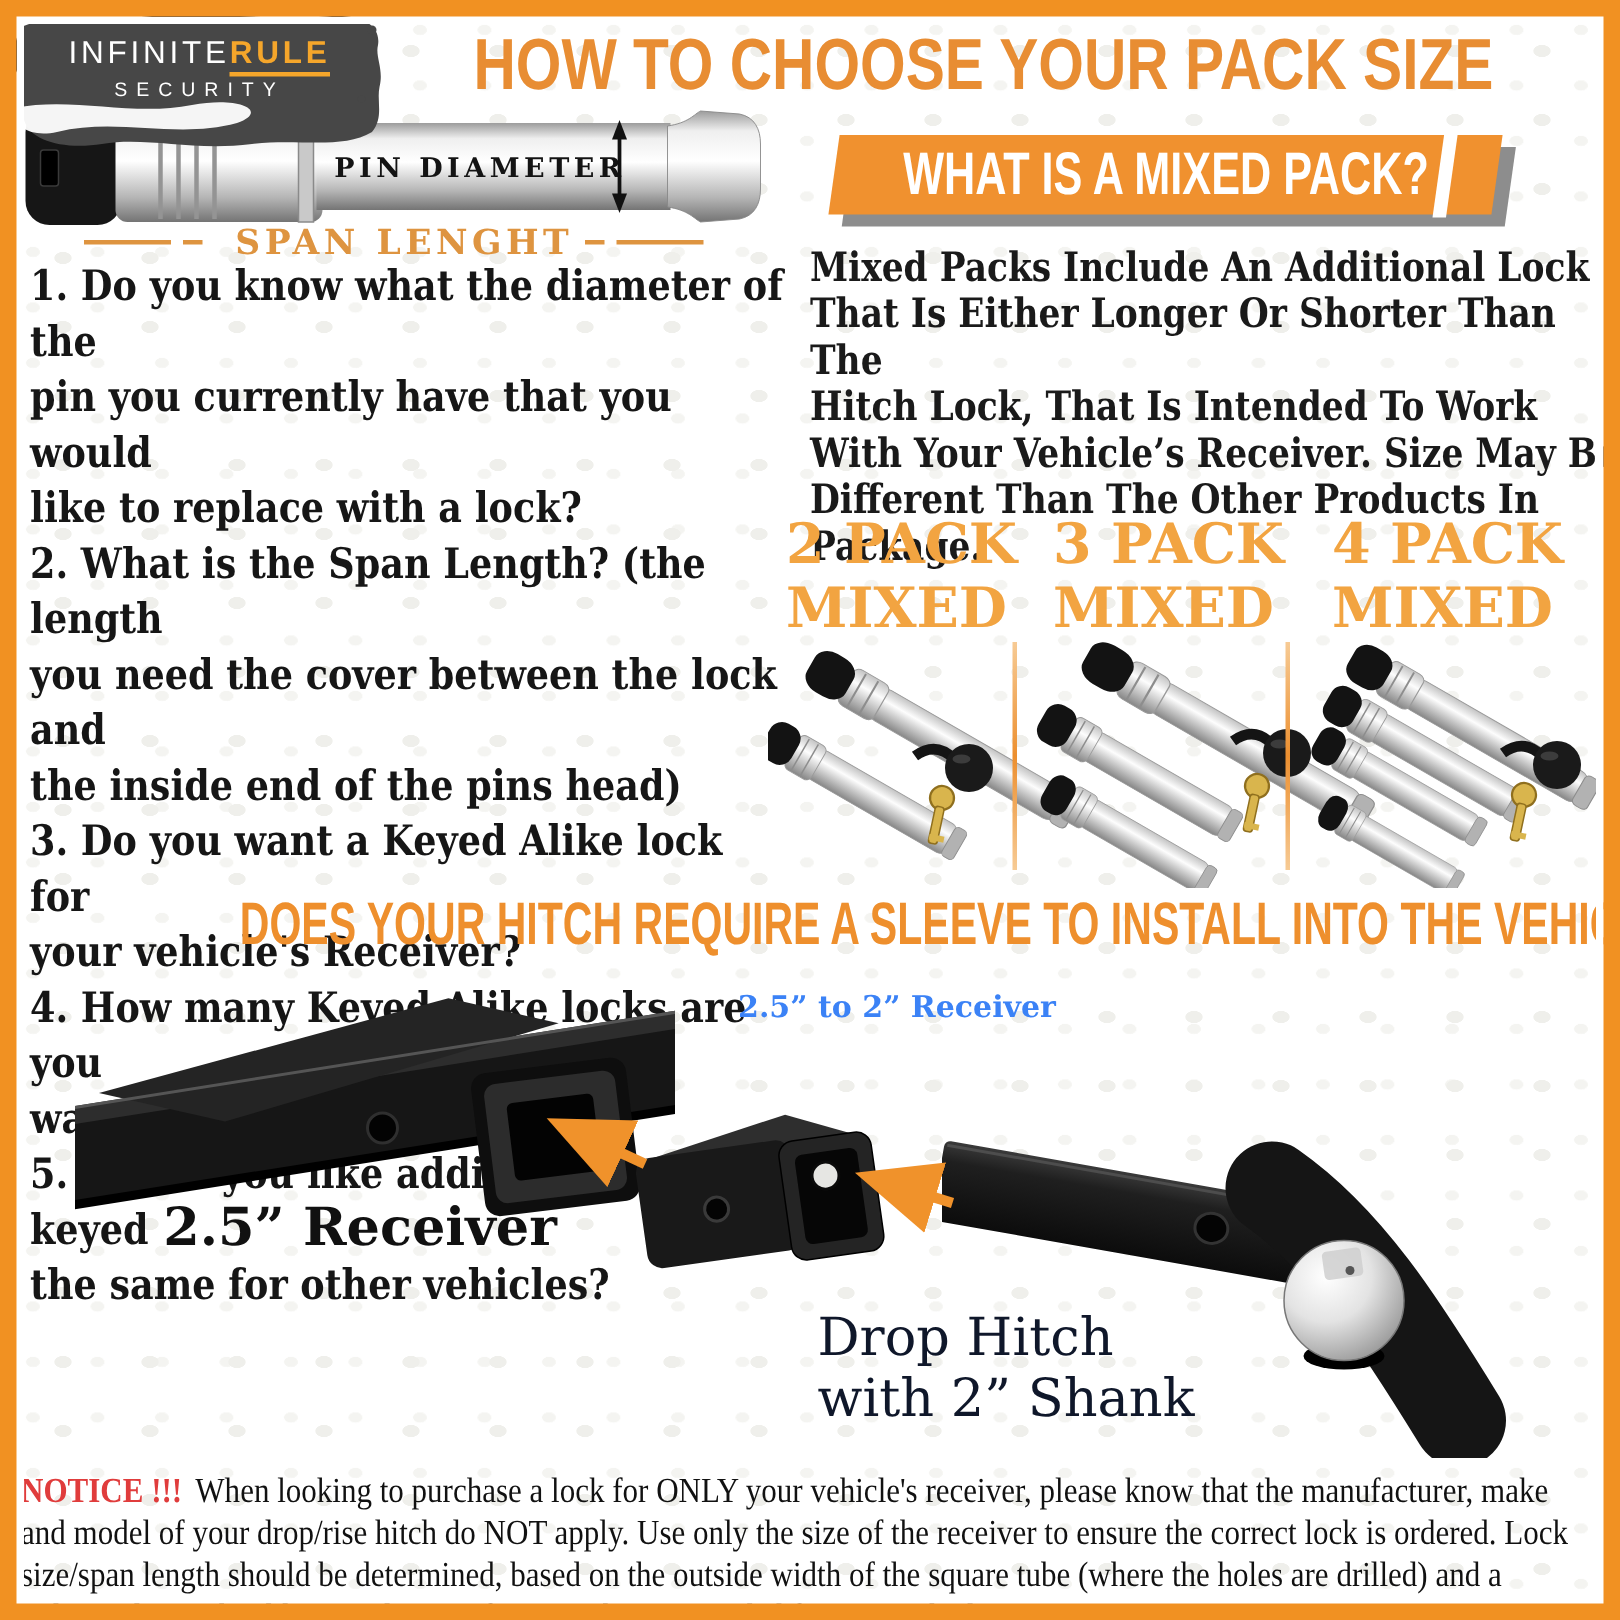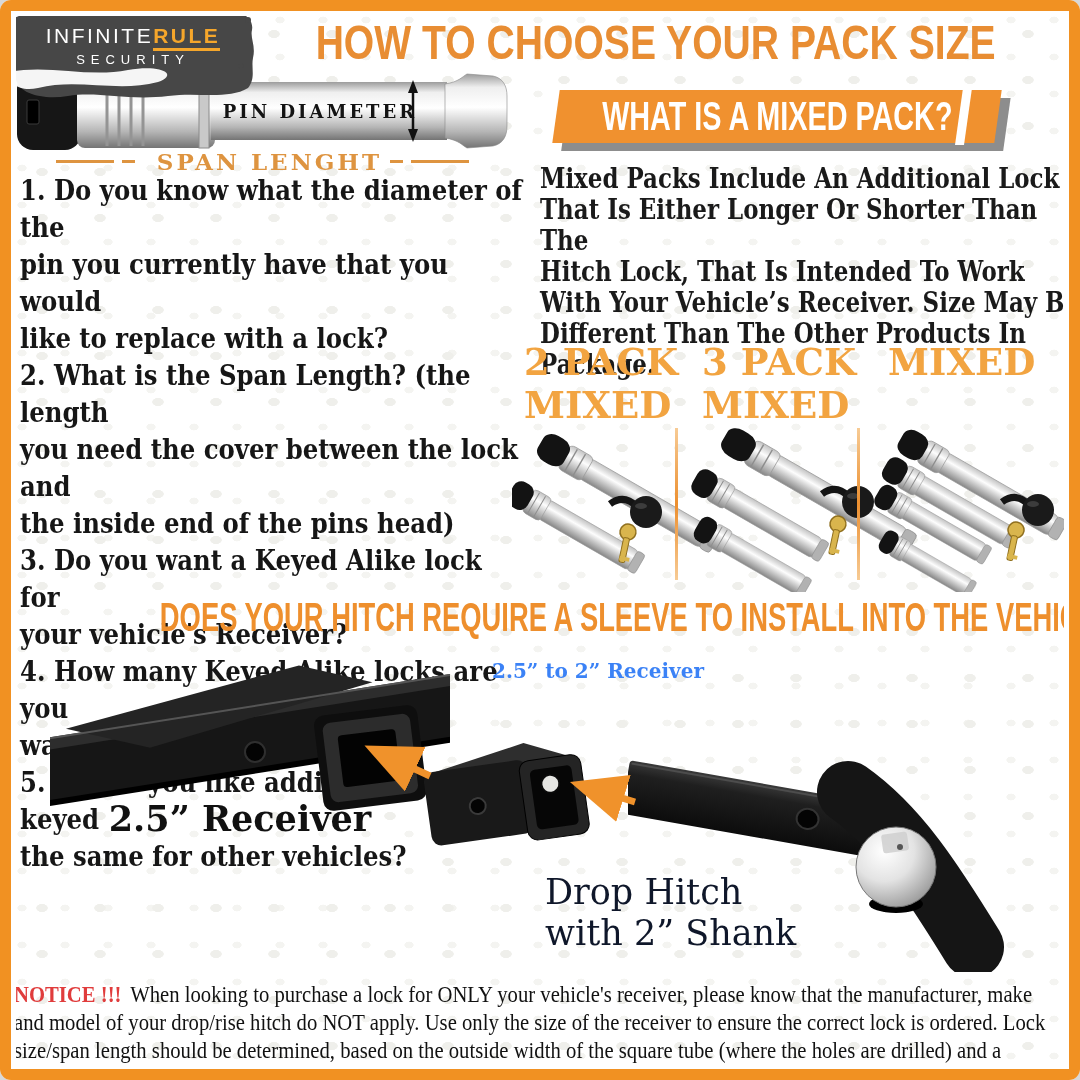--- a/index.html
+++ b/index.html
@@ -1,17 +1,17 @@
 <!DOCTYPE html>
 <html><head>
 <meta charset="utf-8">
 <style>
   html,body{margin:0;padding:0;background:#d8d8d8;}
   .canvas{position:relative;width:1080px;height:1080px;margin:0 auto;background:#ffffff;
-          overflow:hidden;font-family:"DejaVu Serif",serif;border-radius:11px;}
+          overflow:hidden;font-family:"DejaVu Serif",serif;}
   .dots{position:absolute;inset:12px;z-index:0;pointer-events:none;
         background-image:
           radial-gradient(10px 7px at 30px 22px, #ecece7 55%, transparent 60%),
           radial-gradient(8px 6px at 10px 8px, #f2f2ee 55%, transparent 60%);
         background-size:58px 46px, 43px 37px;opacity:.8;}
   .frame{position:absolute;inset:0;border:11px solid #F19122;box-shadow:inset 0 0 0 5px #fff;
          pointer-events:none;z-index:40;}
   .abs{position:absolute;}
 
   
@@ -152,20 +152,21 @@
 
   <div class="abs pack-head" style="left:524px;">
     <div>2 PACK</div>
     <div>MIXED</div>
   </div>
   <div class="abs pack-head" style="left:702px;">
     <div>3 PACK</div>
     <div>MIXED</div>
   </div>
   <div class="abs pack-head" style="left:888px;">
+    <div>4 PACK</div>
     <div>MIXED</div>
   </div>
 
   <svg class="abs pack-photos" viewBox="0 0 556 172">
     <defs>
       <linearGradient id="pm" x1="0" y1="0" x2="0" y2="1">
         <stop offset="0" stop-color="#c3c3c3"></stop>
           <stop offset="0.35" stop-color="#fdfdfd"></stop>
           <stop offset="1" stop-color="#868686"></stop>
       </linearGradient>

